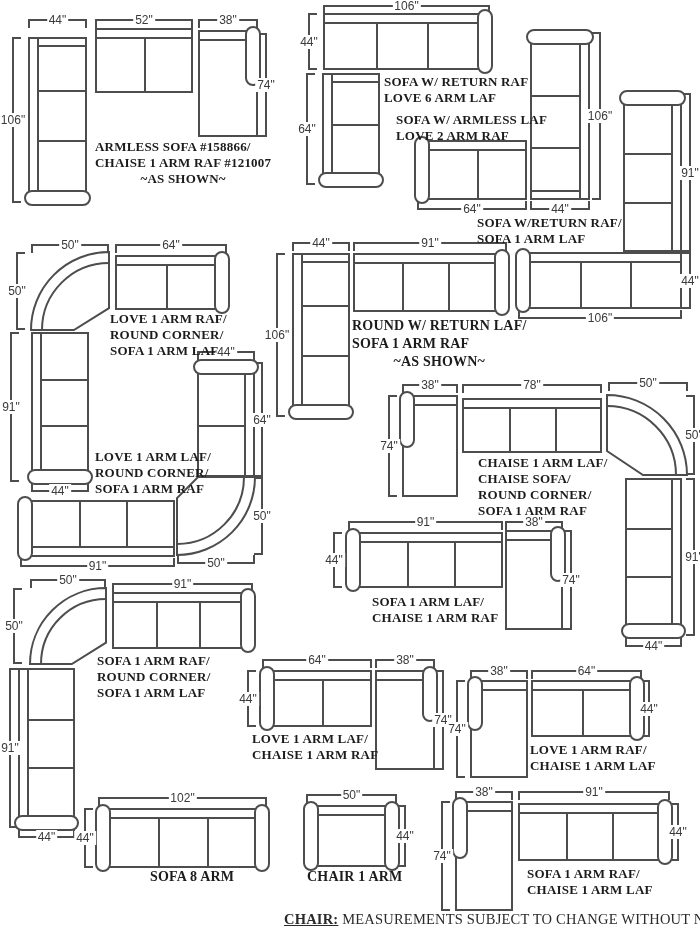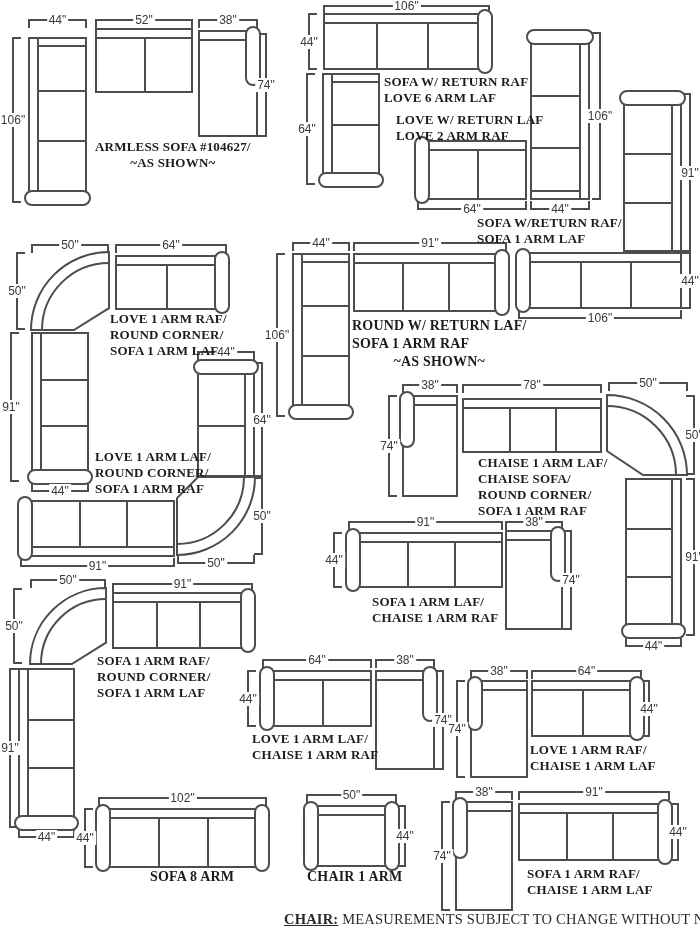--- a/index.html
+++ b/index.html
@@ -82,21 +82,22 @@
         <div style="position: absolute; background: rgb(77, 77, 77); bottom: 0px; height: 2px; width: 9px; left: 0px;"></div>
         <div class="dim-label">106"</div>
       </div>
       <div class="dim" style="position: absolute; left: 265px; top: 33px; width: 2px; height: 104px;">
         <div style="position: absolute; inset: 0px; background: rgb(77, 77, 77);"></div>
         <div style="position: absolute; background: rgb(77, 77, 77); top: 0px; height: 2px; width: 9px; left: -7px;"></div>
         <div style="position: absolute; background: rgb(77, 77, 77); bottom: 0px; height: 2px; width: 9px; left: -7px;"></div>
         <div class="dim-label">74"</div>
       </div>
       <div class="cap-block" style="left: 95px; top: 139px; line-height: 16px;">
-        <div class="cap-line">ARMLESS SOFA #104627/</div>
+        <div class="cap-line">ARMLESS SOFA #158866/</div>
+        <div class="cap-line">CHAISE 1 ARM RAF #121007</div>
         <div class="cap-line center">~AS SHOWN~</div>
       </div>
     </div>
     <div style="position: absolute; left: 0px; top: 0px; width: 0px; height: 0px;">
       <div class="piece" style="position: absolute; left: 323px; top: 13px; width: 167px; height: 57px;">
         <div style="position: absolute; inset: 0px; border: 2px solid rgb(77, 77, 77); background: rgb(255, 255, 255);"></div>
         <div style="position: absolute; background: rgb(77, 77, 77); left: 2px; width: 153px; top: 9px; height: 2px;"></div>
         <div style="position: absolute; background: rgb(77, 77, 77); left: 53px; width: 2px; top: 10px; height: 45px;"></div>
         <div style="position: absolute; background: rgb(77, 77, 77); left: 104px; width: 2px; top: 10px; height: 45px;"></div>
         <div style="position: absolute; border: 2px solid rgb(77, 77, 77); border-radius: 8px; background: rgb(255, 255, 255); z-index: 2; left: 154px; top: -4px; width: 16px; height: 65px;"></div>
@@ -158,21 +159,21 @@
         <div style="position: absolute; background: rgb(77, 77, 77); right: 0px; width: 2px; height: 9px; top: -7px;"></div>
         <div class="dim-label">44"</div>
       </div>
       <div class="dim" style="position: absolute; left: 599px; top: 32px; width: 2px; height: 168px;">
         <div style="position: absolute; inset: 0px; background: rgb(77, 77, 77);"></div>
         <div style="position: absolute; background: rgb(77, 77, 77); top: 0px; height: 2px; width: 9px; left: -7px;"></div>
         <div style="position: absolute; background: rgb(77, 77, 77); bottom: 0px; height: 2px; width: 9px; left: -7px;"></div>
         <div class="dim-label">106"</div>
       </div>
       <div class="cap-block" style="left: 396px; top: 112px;">
-        <div class="cap-line">LOVE W/ RETURN LAF</div>
+        <div class="cap-line">SOFA W/ ARMLESS LAF</div>
         <div class="cap-line">LOVE 2 ARM RAF</div>
       </div>
     </div>
     <div style="position: absolute; left: 0px; top: 0px; width: 0px; height: 0px;">
       <div class="piece" style="position: absolute; left: 623px; top: 93px; width: 59px; height: 159px;">
         <div style="position: absolute; inset: 0px; border: 2px solid rgb(77, 77, 77); background: rgb(255, 255, 255);"></div>
         <div style="position: absolute; background: rgb(77, 77, 77); top: 12px; height: 145px; left: 48px; width: 2px;"></div>
         <div style="position: absolute; background: rgb(77, 77, 77); top: 60px; height: 2px; left: 2px; width: 47px;"></div>
         <div style="position: absolute; background: rgb(77, 77, 77); top: 109px; height: 2px; left: 2px; width: 47px;"></div>
         <div style="position: absolute; border: 2px solid rgb(77, 77, 77); border-radius: 8px; background: rgb(255, 255, 255); z-index: 2; top: -3px; left: -4px; height: 16px; width: 67px;"></div>

